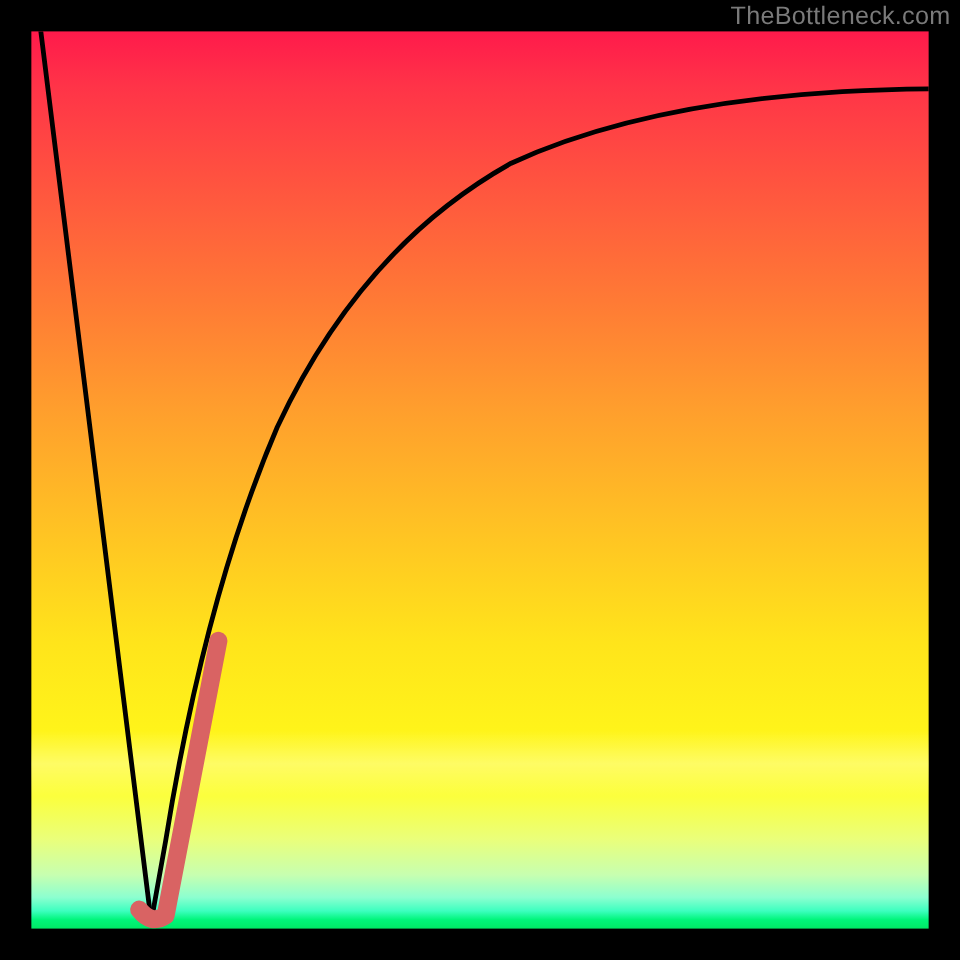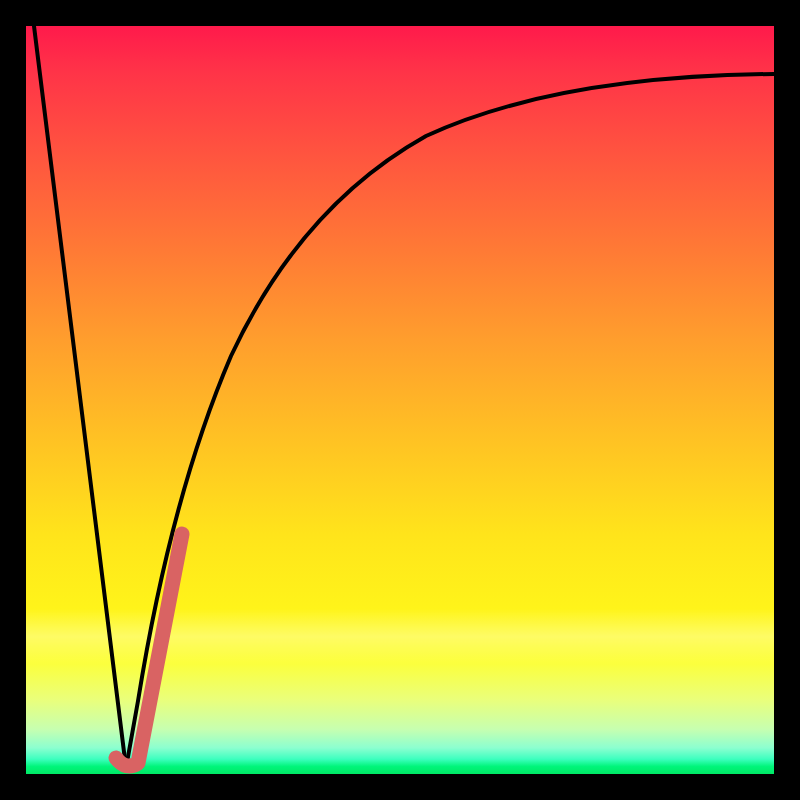--- a/index.html
+++ b/index.html
@@ -73,20 +73,21 @@
     font-size: 21px;
     font-weight: 400;
     letter-spacing: 0.2px;
     user-select: none;
   }
 </style>
 </head>
 <body>
 
 <div class="frame">
+  <div class="watermark">TheBottleneck.com</div>
 
   <div class="plot">
     <div class="gradient"></div>
     <div class="fade-band"></div>
 
     <svg class="curves" viewBox="0 0 748 748" preserveAspectRatio="none">
 
       <path d="M 8 0
                L 100 742" stroke="#000" stroke-width="4" fill="none" stroke-linecap="round"></path>
 

